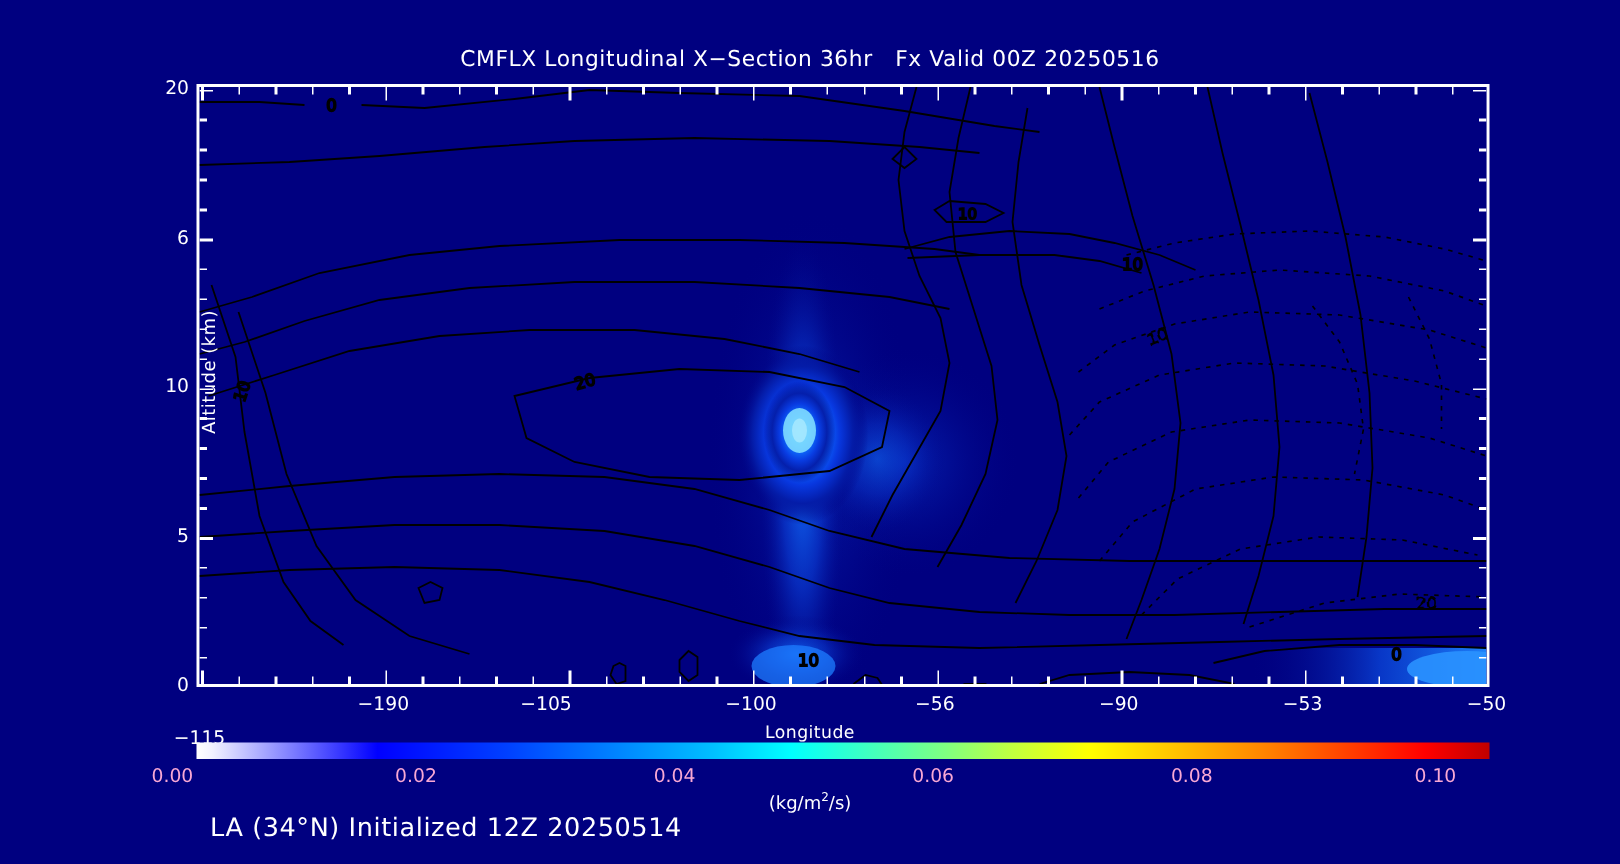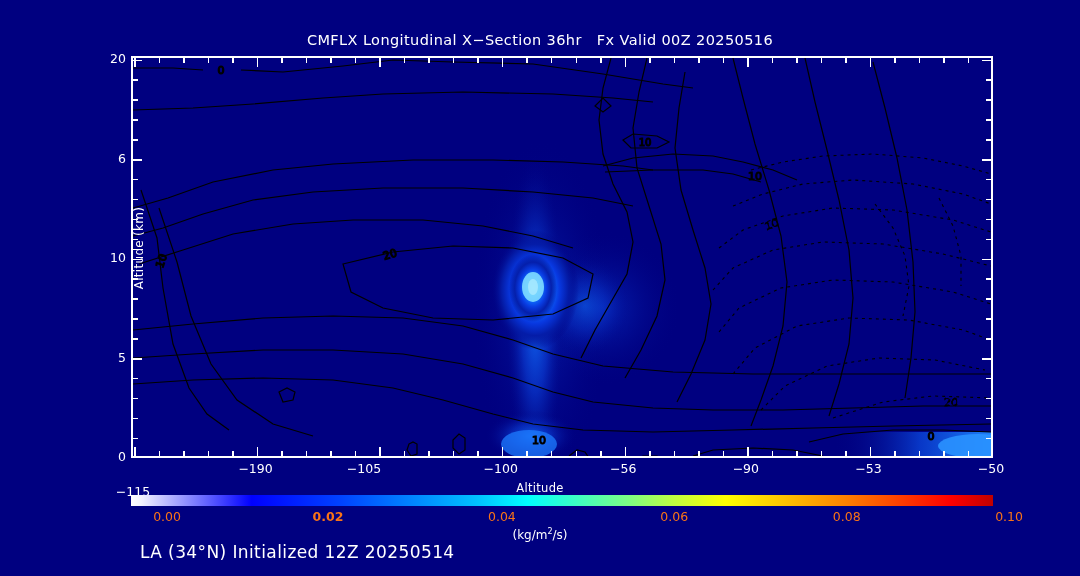--- a/index.html
+++ b/index.html
@@ -144,23 +144,23 @@
     left: 131px;
     top: 509px;
     width: 862px;
     height: 18px;
   }
   .cb-label {
     position: absolute;
     top: 0;
     width: 80px;
     margin-left: -40px;
-    text-align: right;
+    text-align: left;
     font-size: 12.5px;
-    color: #f97316;
+    color: #f9a8d4;
   }
   #cb-units {
     position: absolute;
     left: 0;
     top: 527px;
     width: 1080px;
     text-align: center;
     font-size: 12px;
     color: #ffffff;
   }
@@ -428,28 +428,28 @@
 <div id="xtick-holder">
     <div class="xtick-label" style="left: 2px; margin-top: 23px;">−115</div>
     <div class="xtick-label" style="left: 124.571px;">−190</div>
     <div class="xtick-label" style="left: 233px;">−105</div>
     <div class="xtick-label" style="left: 369.714px;">−100</div>
     <div class="xtick-label" style="left: 492.286px;">−56</div>
     <div class="xtick-label" style="left: 614.857px;">−90</div>
     <div class="xtick-label" style="left: 737.429px;">−53</div>
     <div class="xtick-label" style="left: 860px;">−50</div>
   </div>
-<div id="xaxis-title">Altitude</div>
+<div id="xaxis-title">Longitude</div>
 
 <div id="colorbar-wrap">
   <div id="colorbar"></div>
 </div>
 <div id="cb-tick-holder">
     <div class="cb-label" style="left: 10px;">0.00</div>
-    <div class="cb-label" style="left: 172.4px; font-weight: bold;">0.02</div>
+    <div class="cb-label" style="left: 172.4px;">0.02</div>
     <div class="cb-label" style="left: 344.8px;">0.04</div>
     <div class="cb-label" style="left: 517.2px;">0.06</div>
     <div class="cb-label" style="left: 689.6px;">0.08</div>
     <div class="cb-label" style="left: 852px;">0.10</div>
   </div>
 <div id="cb-units"><span>(kg/m</span><sup>2</sup><span>/s)</span></div>
 
 <div id="footer-caption">LA (34°N) Initialized 12Z 20250514</div>
 
 </body></html>

